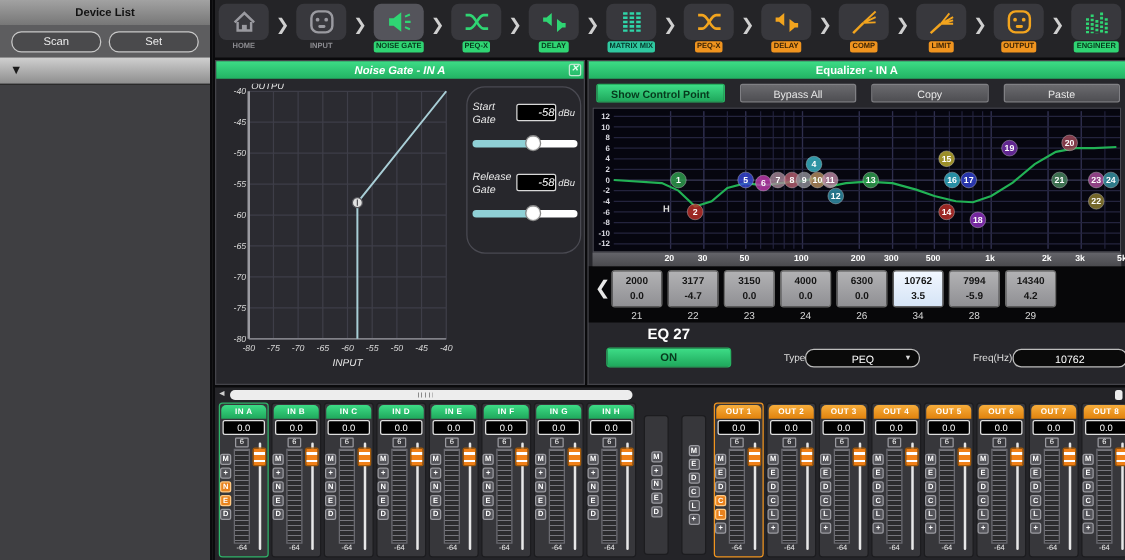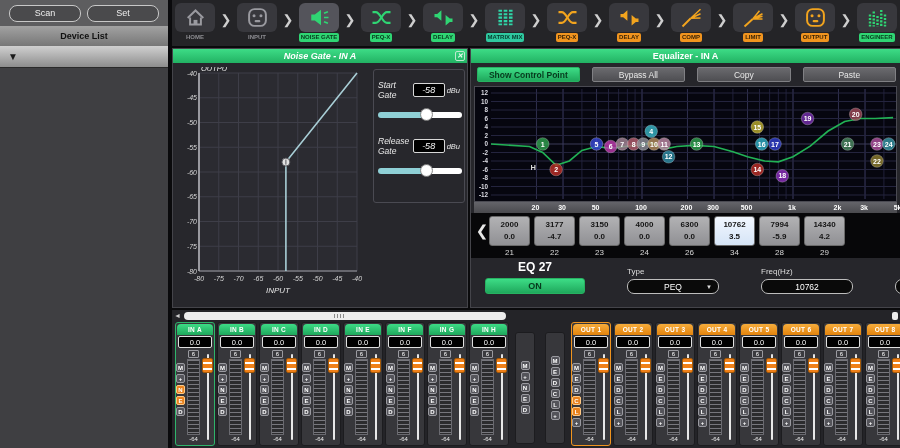--- a/index.html
+++ b/index.html
@@ -27,24 +27,24 @@
   .tb-chev{color:#cfcfcf;font-size:13px;line-height:29px;margin-top:2px;}
 
   
   .panel-title{height:14px;background:linear-gradient(#3ddc86,#22b263);color:#fff;font-size:9px;font-weight:bold;line-height:14px;text-align:center;position:relative;}
   .close-btn{position:absolute;right:2px;top:2px;width:10px;height:10px;border:1px solid #bfe8d0;border-radius:2px;color:#eafff2;font-size:7px;line-height:8px;text-align:center;}
 
   #ng-panel{position:absolute;left:172px;top:48px;width:296px;height:260px;background:#27272c;border:1px solid #44444a;font-style:italic;}
   #ng-graph{position:absolute;left:4px;top:18px;}
   #ng-right{position:absolute;left:200px;top:20px;width:92px;}
   #ng-on{margin:36px 0 10px 0;width:92px;height:20px;background:linear-gradient(#3ddc86,#1fa85c);border:1px solid #27b261;border-radius:3px;color:#063a1d;font-size:9px;font-weight:bold;text-align:center;line-height:19px;}
-  #ng-group{border:1px solid #4a4a52;border-radius:3px;padding:10px 4px;width:92px;}
+  #ng-group{border:1px solid #4a4a52;border-radius:15px;padding:10px 4px;width:92px;}
   .ng-row{display:flex;align-items:center;margin-bottom:8px;}
   .ng-lab{color:#e8e8e8;font-size:8.5px;flex:1;}
-  .ng-val{width:32px;height:14px;background:#000;border:1px solid #d8d8d8;border-radius:2px;color:#fff;font-size:9px;text-align:center;line-height:13px;}
+  .ng-val{width:32px;height:14px;background:#000;border:1px solid #d8d8d8;border-radius:2px;color:#fff;font-size:9px;text-align:right;line-height:13px;}
   .ng-unit{color:#e8e8e8;font-size:7.5px;margin-left:2px;}
   .slider{position:relative;width:84px;height:14px;margin:2px 0 14px 0;}
   .slider .trk{position:absolute;top:4px;left:0;right:0;height:6px;border-radius:3px;background:linear-gradient(to right,#8fd0d6 0,#8fd0d6 57%,#fff 57%,#fff 100%);}
   .slider .knob{position:absolute;top:0;left:57%;width:13px;height:13px;margin-left:-6px;border-radius:50%;background:radial-gradient(#fff 55%,#cfcfcf);border:1px solid #8a8a8a;}
 
   #eq-panel{position:absolute;left:470px;top:48px;width:430px;height:260px;background:#26262b;border:1px solid #44444a;border-right:none;}
   #eq-btnrow{display:flex;gap:12px;padding:4px 4px 3px 6px;}
   .eq-btn{height:15px;border-radius:2px;font-size:8.5px;text-align:center;line-height:14px;flex:1;}
   .eq-btn.green{background:linear-gradient(#3ddc86,#1fa85c);color:#063a1d;font-weight:bold;border:1px solid #27b261;}
   .eq-btn.gray{background:linear-gradient(#6a6a6e,#4e4e52);color:#e8e8e8;border:1px solid #808084;}
@@ -54,21 +54,21 @@
   #eq-bands{background:#070709;padding:3px 0 1px 4px;display:flex;align-items:flex-start;}
   #band-prev{color:#e8e8e8;font-size:15px;line-height:30px;width:14px;text-align:center;}
   .band-col{width:41px;margin-right:4px;display:flex;flex-direction:column;align-items:center;}
   .band-cell{width:41px;height:30px;border-radius:3px;background:linear-gradient(#b2b2b4,#909094);border:1px solid #6a6a6a;color:#151515;font-size:8px;font-weight:bold;text-align:center;padding-top:2px;line-height:12px;}
   .band-cell.sel{background:linear-gradient(#f2f7ff,#d5e4f6);}
   .band-num{color:#d8d8d8;font-size:8px;margin-top:2px;}
   #eq-detail{display:flex;align-items:flex-end;padding:2px 10px 0 14px;}
   #eq-name{width:100px;text-align:center;}
   #eq-name .nm{color:#fff;font-size:12px;font-weight:bold;margin-bottom:4px;}
   #eq-on{width:100px;height:16px;background:linear-gradient(#3ddc86,#1fa85c);border:1px solid #27b261;border-radius:3px;color:#063a1d;font-size:9px;font-weight:bold;text-align:center;line-height:15px;}
-  .fld-grp{display:flex;flex-direction:column;align-items:flex-start;margin-left:42px;}
+  .fld-grp{display:flex;flex-direction:row;align-items:flex-end;margin-left:42px;}
   .fld-lab{color:#ddd;font-size:8px;margin-bottom:3px;}
   .fld{width:92px;height:15px;background:#0a0a0a;border:1px solid #bdbdbd;border-radius:7px;color:#fff;font-size:8.5px;text-align:center;line-height:14px;position:relative;}
   .fld .dd{position:absolute;right:6px;top:0;font-size:6px;line-height:14px;color:#ddd;}
 
   
   #bottom{position:absolute;left:172px;top:310px;width:728px;height:138px;background:#242428;}
   #hscroll{position:absolute;left:12px;top:2px;width:322px;height:8px;background:#ededed;border-radius:4px;}
   #hscroll .grip{position:absolute;left:150px;top:2px;width:12px;height:4px;background:repeating-linear-gradient(to right,#8a8a8a 0 1px,transparent 1px 3px);}
   #hsc-left{position:absolute;left:2px;top:1px;color:#cfcfcf;font-size:7px;line-height:10px;}
   #hsc-right{position:absolute;right:2px;top:2px;width:6px;height:8px;background:#ededed;border-radius:2px;}
@@ -93,25 +93,25 @@
   .fader{position:relative;width:12px;height:96px;margin-left:1px;}
   .fader .track{position:absolute;left:5px;top:4px;bottom:6px;width:2px;background:#e8e8e8;border-radius:1px;}
   .fader .handle{position:absolute;left:0;top:8px;width:11px;height:15px;border-radius:2px;border:1px solid #a55a08;
     background:linear-gradient(to bottom,#f08018 0 3px,#fff 3px 5px,#f08018 5px 9px,#fff 9px 11px,#f08018 11px 15px);}
   text{font-family:"Liberation Sans",sans-serif;}
 </style>
 </head>
 <body>
 
 <div id="sidebar">
+  <div id="sb-title">Device List</div>
   <div id="sb-btnrow">
     <div class="sb-btn">Scan</div>
     <div class="sb-btn">Set</div>
   </div>
-  <div id="sb-title">Device List</div>
   <div id="sb-drop">
     <span>▼</span>
   </div>
 </div>
 
 <div id="toolbar">
     <div class="tb-item gray">
       <div class="tb-tile">
         <svg viewBox="0 0 14 14">
           <path d="M1.8 7.3 7 2.3l5.2 5" fill="none" stroke="currentColor" stroke-width="1.3"></path>

